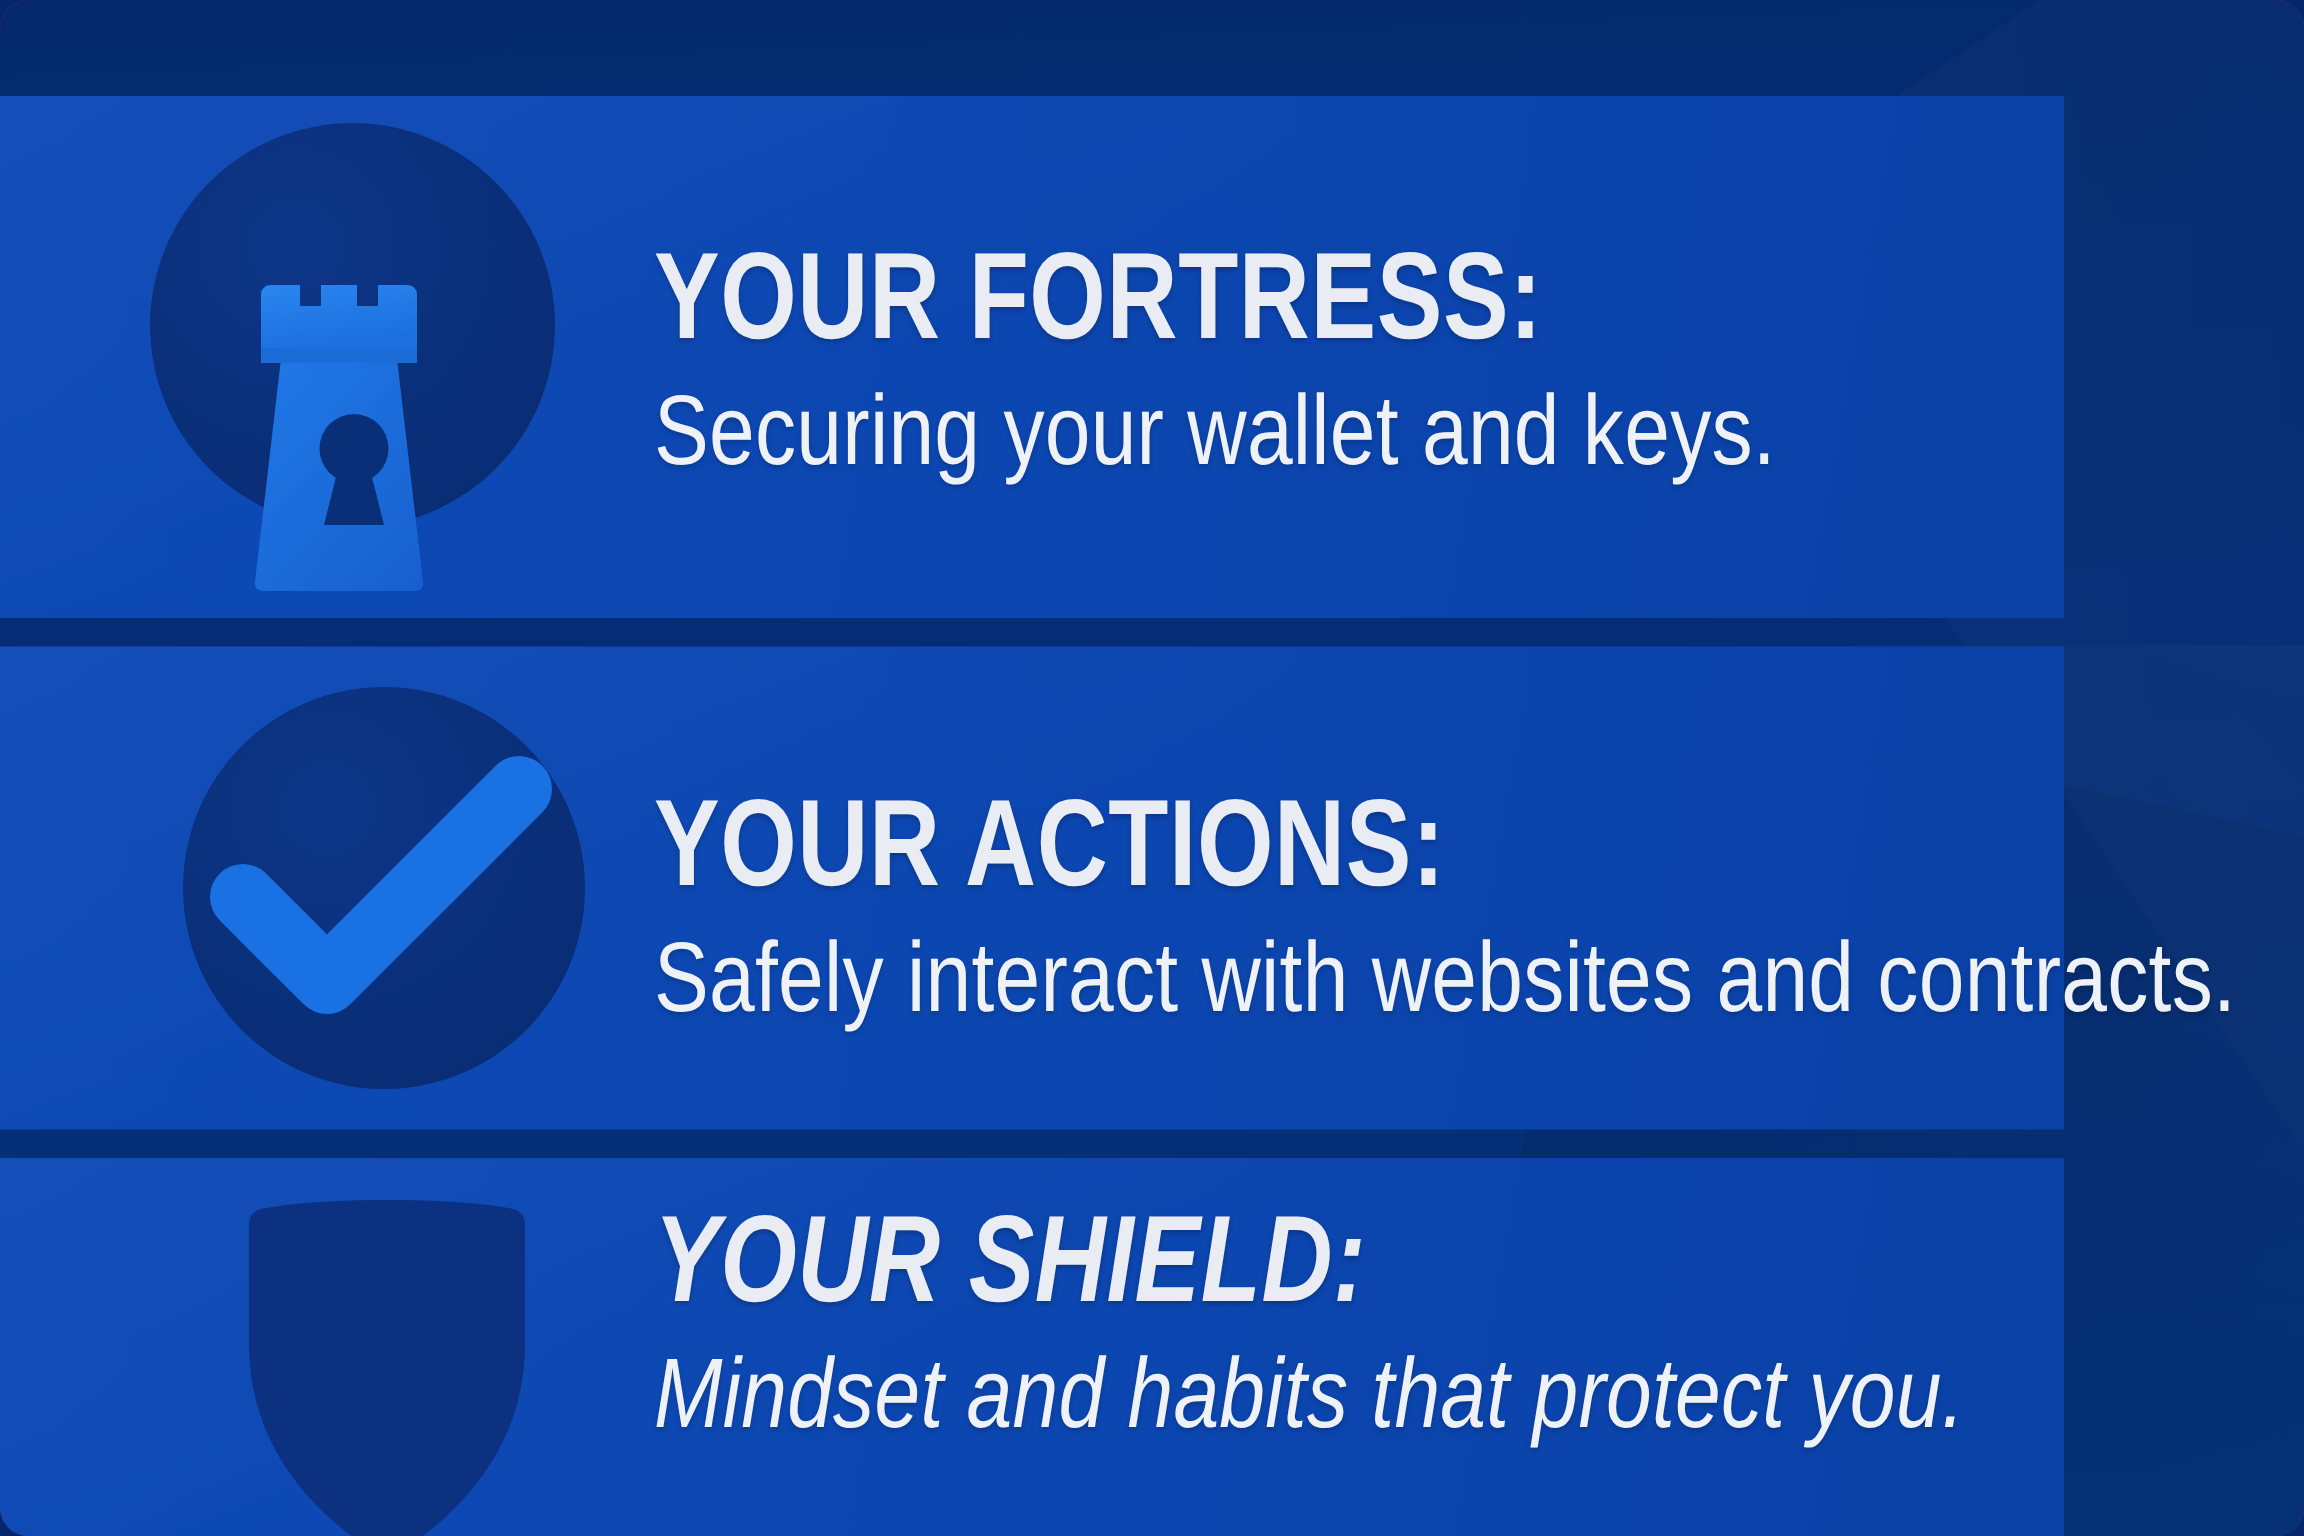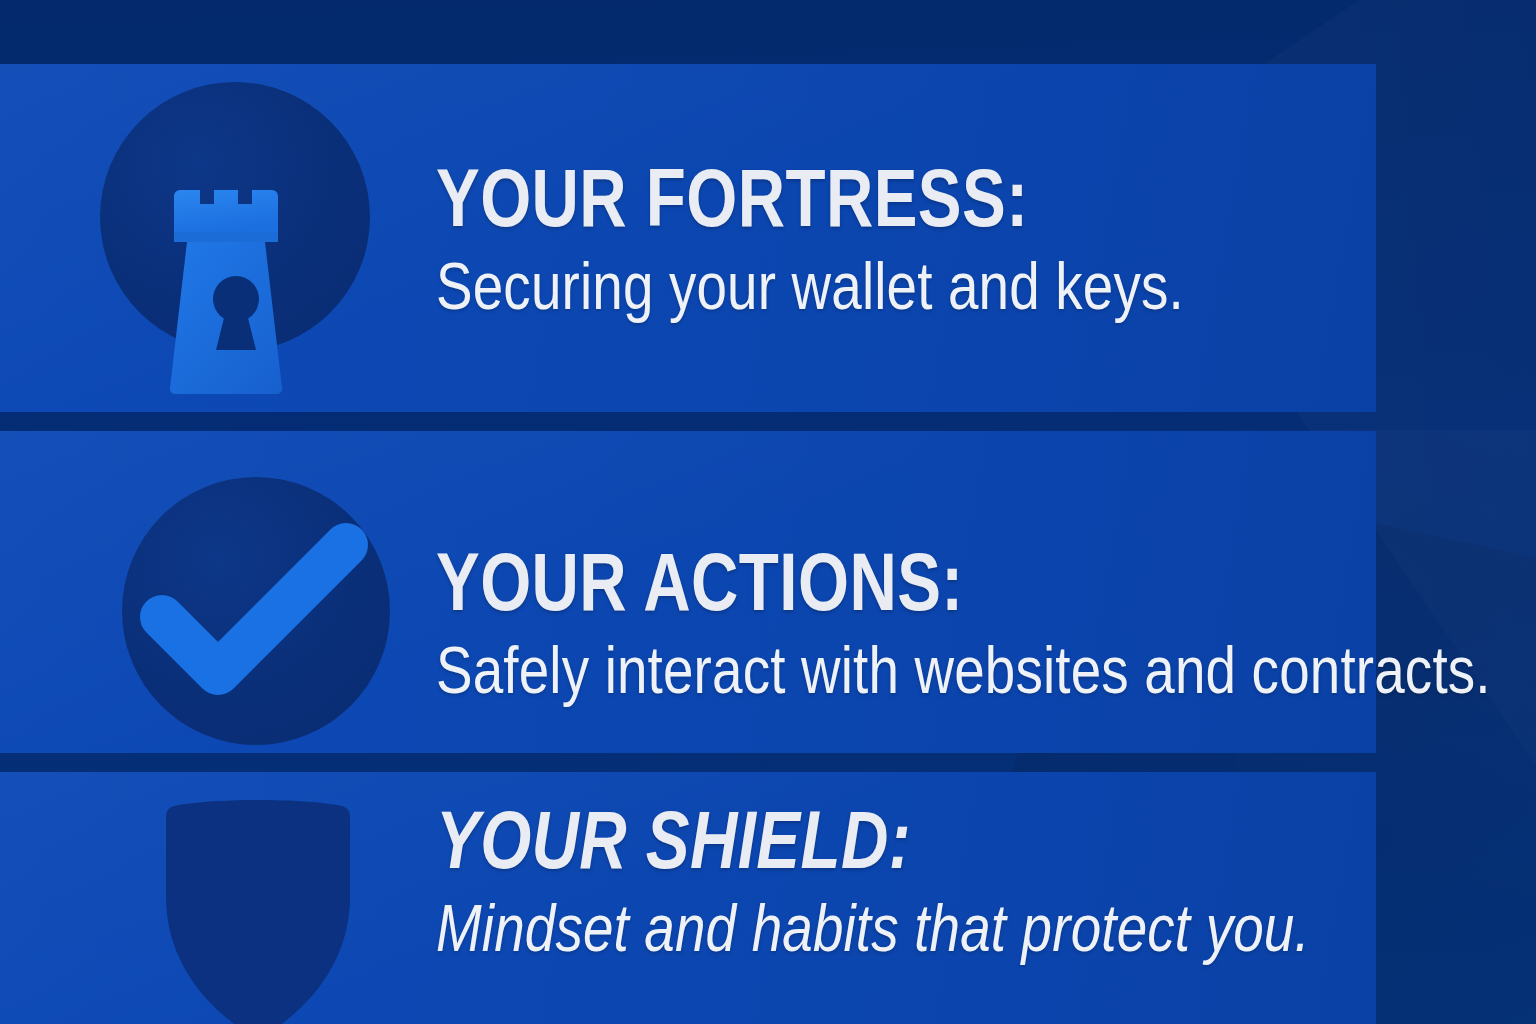--- a/index.html
+++ b/index.html
@@ -7,20 +7,21 @@
     padding: 0;
     background: #04266a;
   }
   #stage {
     position: relative;
     width: 1536px;
     height: 1024px;
     overflow: hidden;
     background: #be185d;
     font-family: "Liberation Sans", sans-serif;
+    border-radius: 19px;
   }
 
   
   .bg-base {
     position: absolute;
     inset: 0;
     background: linear-gradient(178deg, #042a6d 0%, #042d76 45%, #053177 100%);
   }
   .bg-diag-1 {
     position: absolute;
@@ -70,21 +71,21 @@
 
   
   .row {
     position: absolute;
     left: 0;
     width: 1536px;
     display: flex;
     align-items: center;
   }
   #row-1 { top: 64px;  height: 348px; }
-  #row-2 { top: 450px; height: 272px; align-items: flex-end; }
+  #row-2 { top: 431px; height: 272px; align-items: flex-end; }
   #row-3 { top: 772px; height: 252px; }
 
   .icon-slot {
     position: relative;
     width: 436px;
     min-width: 436px;
     height: 100%;
   }
 
   .icon-circle {

